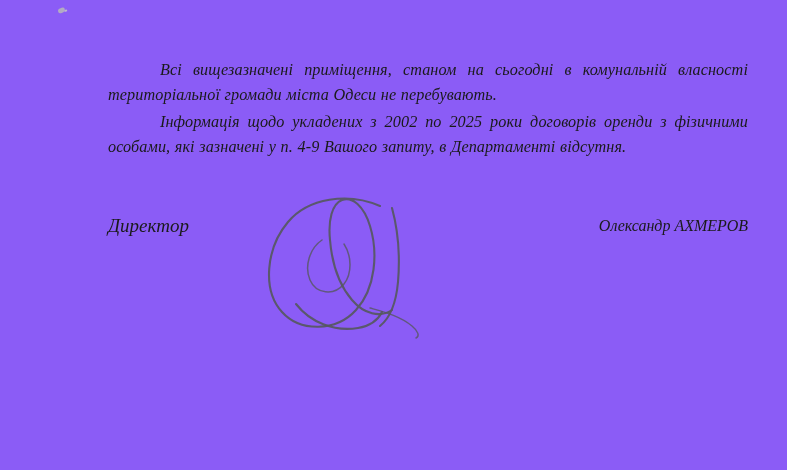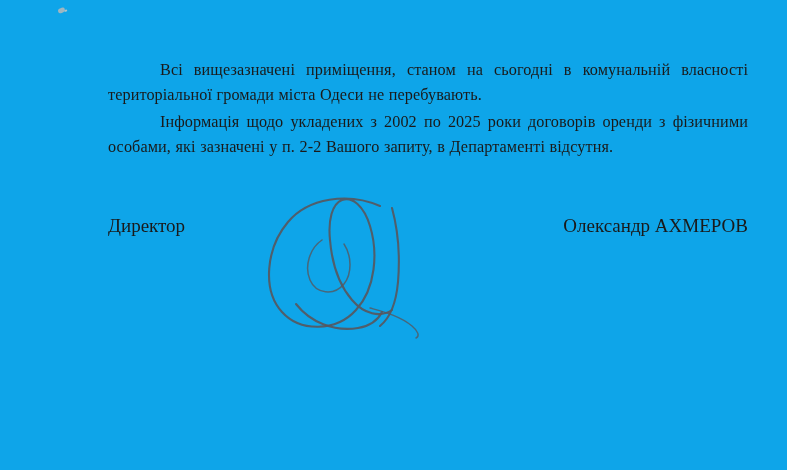--- a/index.html
+++ b/index.html
@@ -11,21 +11,22 @@
     height: 470px;
     background: #ffffff;
     font-family: "Liberation Serif", serif;
     color: #1a1a1a;
     overflow: hidden;
     position: relative;
   }
   .page {
     position: absolute;
     inset: 0;
-    background: #0ea5e9;
+    background: #8b5cf6;
+    font-style: italic;
   }
   
   .speck {
     position: absolute;
     left: 58px;
     top: 8px;
     width: 7px;
     height: 5px;
     background: #b9b9b9;
     border-radius: 50% 40% 60% 45%;
@@ -73,21 +74,21 @@
     position: absolute;
     left: 0;
     top: 0;
     font-size: 19px;
     line-height: 22px;
   }
   .sign-name {
     position: absolute;
     right: 0;
     top: 0;
-    font-size: 19px;
+    font-size: 16px;
     line-height: 22px;
     white-space: nowrap;
   }
 
   .signature {
     position: absolute;
     left: 252px;
     top: 186px;
     width: 210px;
     height: 160px;
@@ -113,21 +114,21 @@
 </style>
 </head>
 <body>
 
 <div class="page">
 
   <div class="speck"></div>
 
   <div class="body-text">
     <p class="para p1">Всі вищезазначені приміщення, станом на сьогодні в комунальній власності територіальної громади міста Одеси не перебувають.</p>
-    <p class="para p2">Інформація щодо укладених з 2002 по 2025 роки договорів оренди з фізичними особами, які зазначені у п. 2-2  Вашого запиту, в Департаменті відсутня.</p>
+    <p class="para p2">Інформація щодо укладених з 2002 по 2025 роки договорів оренди з фізичними особами, які зазначені у п. 4-9  Вашого запиту, в Департаменті відсутня.</p>
   </div>
 
   <div class="sign-block">
     <span class="sign-title">Директор</span>
     <span class="sign-name">Олександр АХМЕРОВ</span>
   </div>
 
   <div class="signature">
     <svg viewBox="0 0 210 160" xmlns="http://www.w3.org/2000/svg">
 

